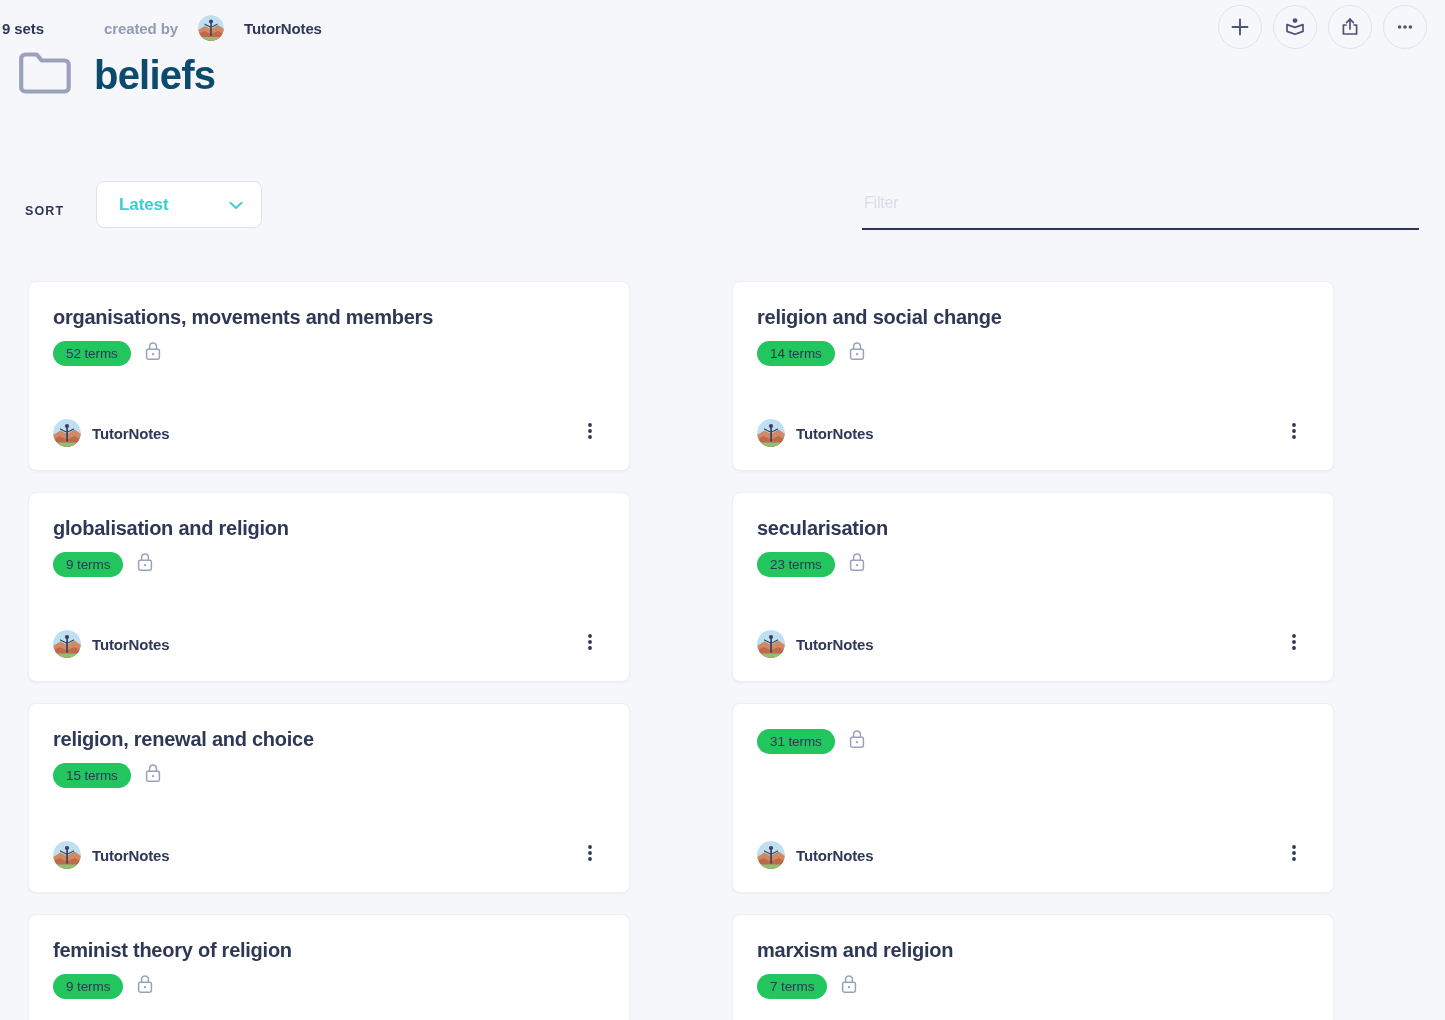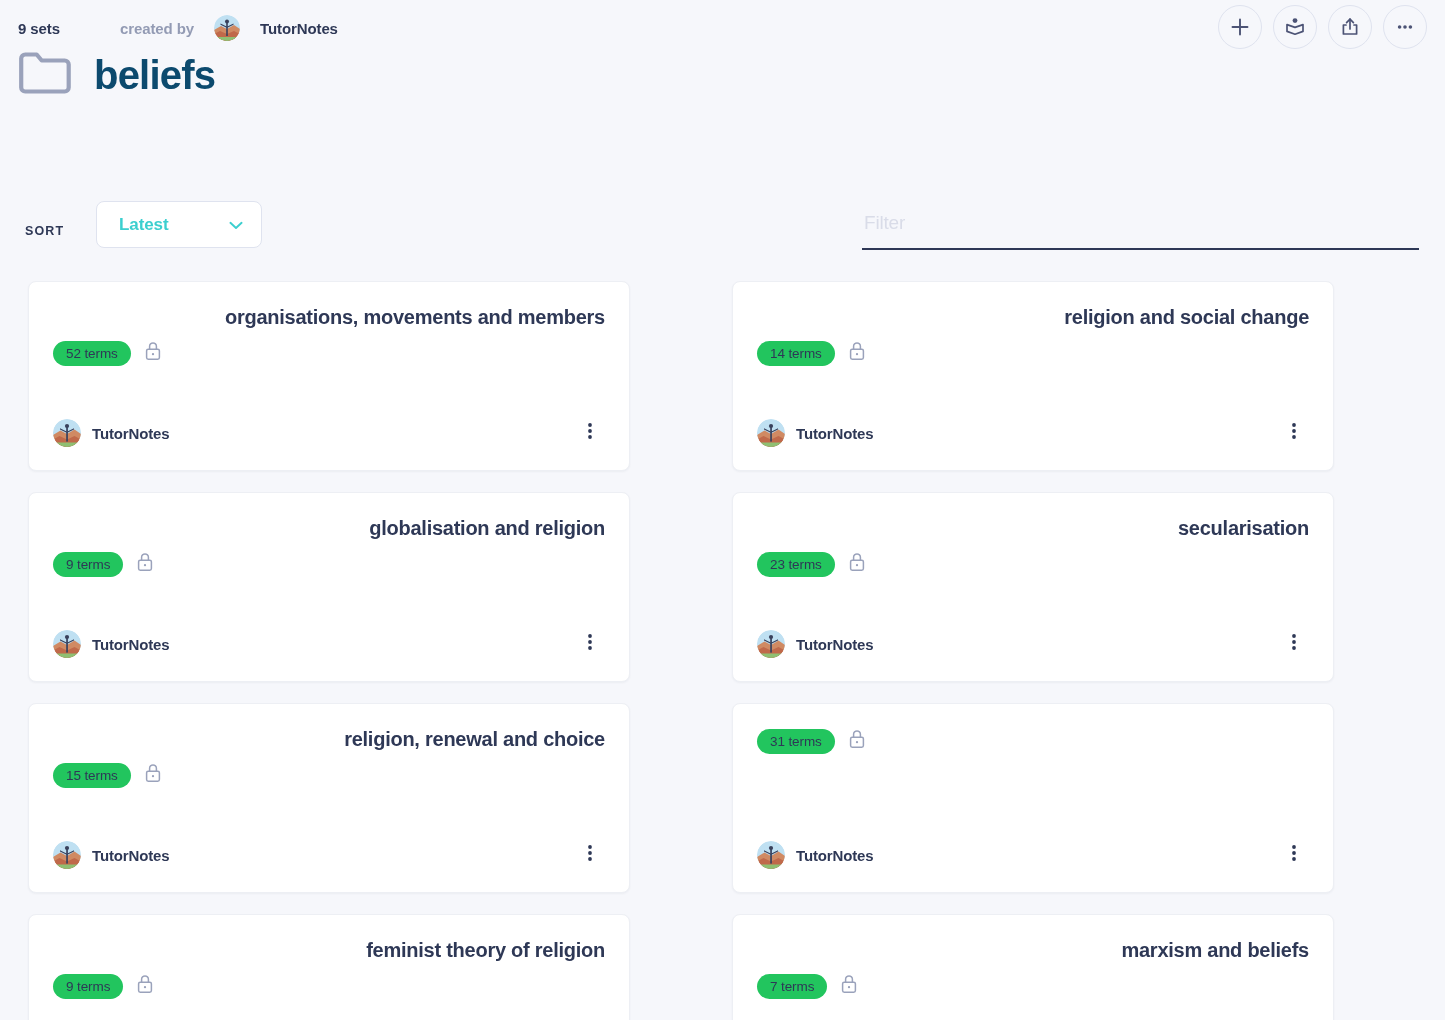--- a/index.html
+++ b/index.html
@@ -13,21 +13,21 @@
   body { position: relative; }
 
   
   .topbar {
     position: absolute;
     top: 0; left: 0;
     width: 1445px;
     height: 56px;
     display: flex;
     align-items: center;
-    padding: 0 18px 0 18px;
+    padding: 0 18px 0 2px;
   }
   .meta-sets {
     font-size: 15px;
     font-weight: 700;
     color: #2e3856;
     letter-spacing: -0.1px;
     margin-right: 60px;
   }
   .created-wrap {
     display: flex;
@@ -88,21 +88,21 @@
   .folder-title {
     font-size: 40px;
     font-weight: 700;
     color: #0c4a6e;
     letter-spacing: -0.8px;
   }
 
   
   .controls {
     position: absolute;
-    top: 200px;
+    top: 180px;
     left: 0;
     width: 1174px;
     height: 60px;
     text-decoration: underline;
   }
   .sort-label {
     position: absolute;
     left: 25px;
     top: 24px;
     font-size: 12.5px;
@@ -139,21 +139,21 @@
     height: 50px;
     border-bottom: 2.5px solid #2e3856;
   }
   .filter-input {
     width: 100%;
     height: 46px;
     border: none;
     outline: none;
     background: transparent;
     font-family: "Liberation Sans", sans-serif;
-    font-size: 19px;
+    font-size: 16px;
     font-weight: 400;
     color: #2e3856;
     letter-spacing: -0.2px;
     padding: 0 2px;
   }
   .filter-input::placeholder { color: #d9dce8; }
 
   
   .grid {
     position: absolute;
@@ -167,21 +167,20 @@
   }
   .set-card {
     height: 190px;
     background: #ffffff;
     border: 1px solid #edeff4;
     border-radius: 8px;
     box-shadow: 0 1px 2px rgba(46,56,86,0.05);
     padding: 24px 24px 0 24px;
     position: relative;
     cursor: pointer;
-    text-align: right;
   }
   .set-title {
     font-size: 20px;
     font-weight: 600;
     color: #2e3856;
     letter-spacing: -0.25px;
     margin-bottom: 11px;
   }
   .set-meta {
     display: flex;
@@ -572,21 +571,21 @@
       <span class="terms-badge">9 terms</span>
       <span>
   <svg width="20" height="22" viewBox="0 0 20 22" fill="none" stroke="#9aa2bb" stroke-width="1.5" stroke-linejoin="round">
     <rect x="3.6" y="9.2" width="12.8" height="10" rx="1.6"></rect>
     <path d="M6.6 9.2 L6.6 6.3 a3.4 3.4 0 0 1 6.8 0 L13.4 9.2"></path>
     <circle cx="10" cy="14.2" r="1.15" fill="#9aa2bb" stroke="none"></circle>
   </svg></span>
     </div>
     </div>
     <div class="set-card">
-    <div class="set-title">marxism and beliefs</div>
+    <div class="set-title">marxism and religion</div>
     <div class="set-meta">
       <span class="terms-badge">7 terms</span>
       <span>
   <svg width="20" height="22" viewBox="0 0 20 22" fill="none" stroke="#9aa2bb" stroke-width="1.5" stroke-linejoin="round">
     <rect x="3.6" y="9.2" width="12.8" height="10" rx="1.6"></rect>
     <path d="M6.6 9.2 L6.6 6.3 a3.4 3.4 0 0 1 6.8 0 L13.4 9.2"></path>
     <circle cx="10" cy="14.2" r="1.15" fill="#9aa2bb" stroke="none"></circle>
   </svg></span>
     </div>
     </div>

